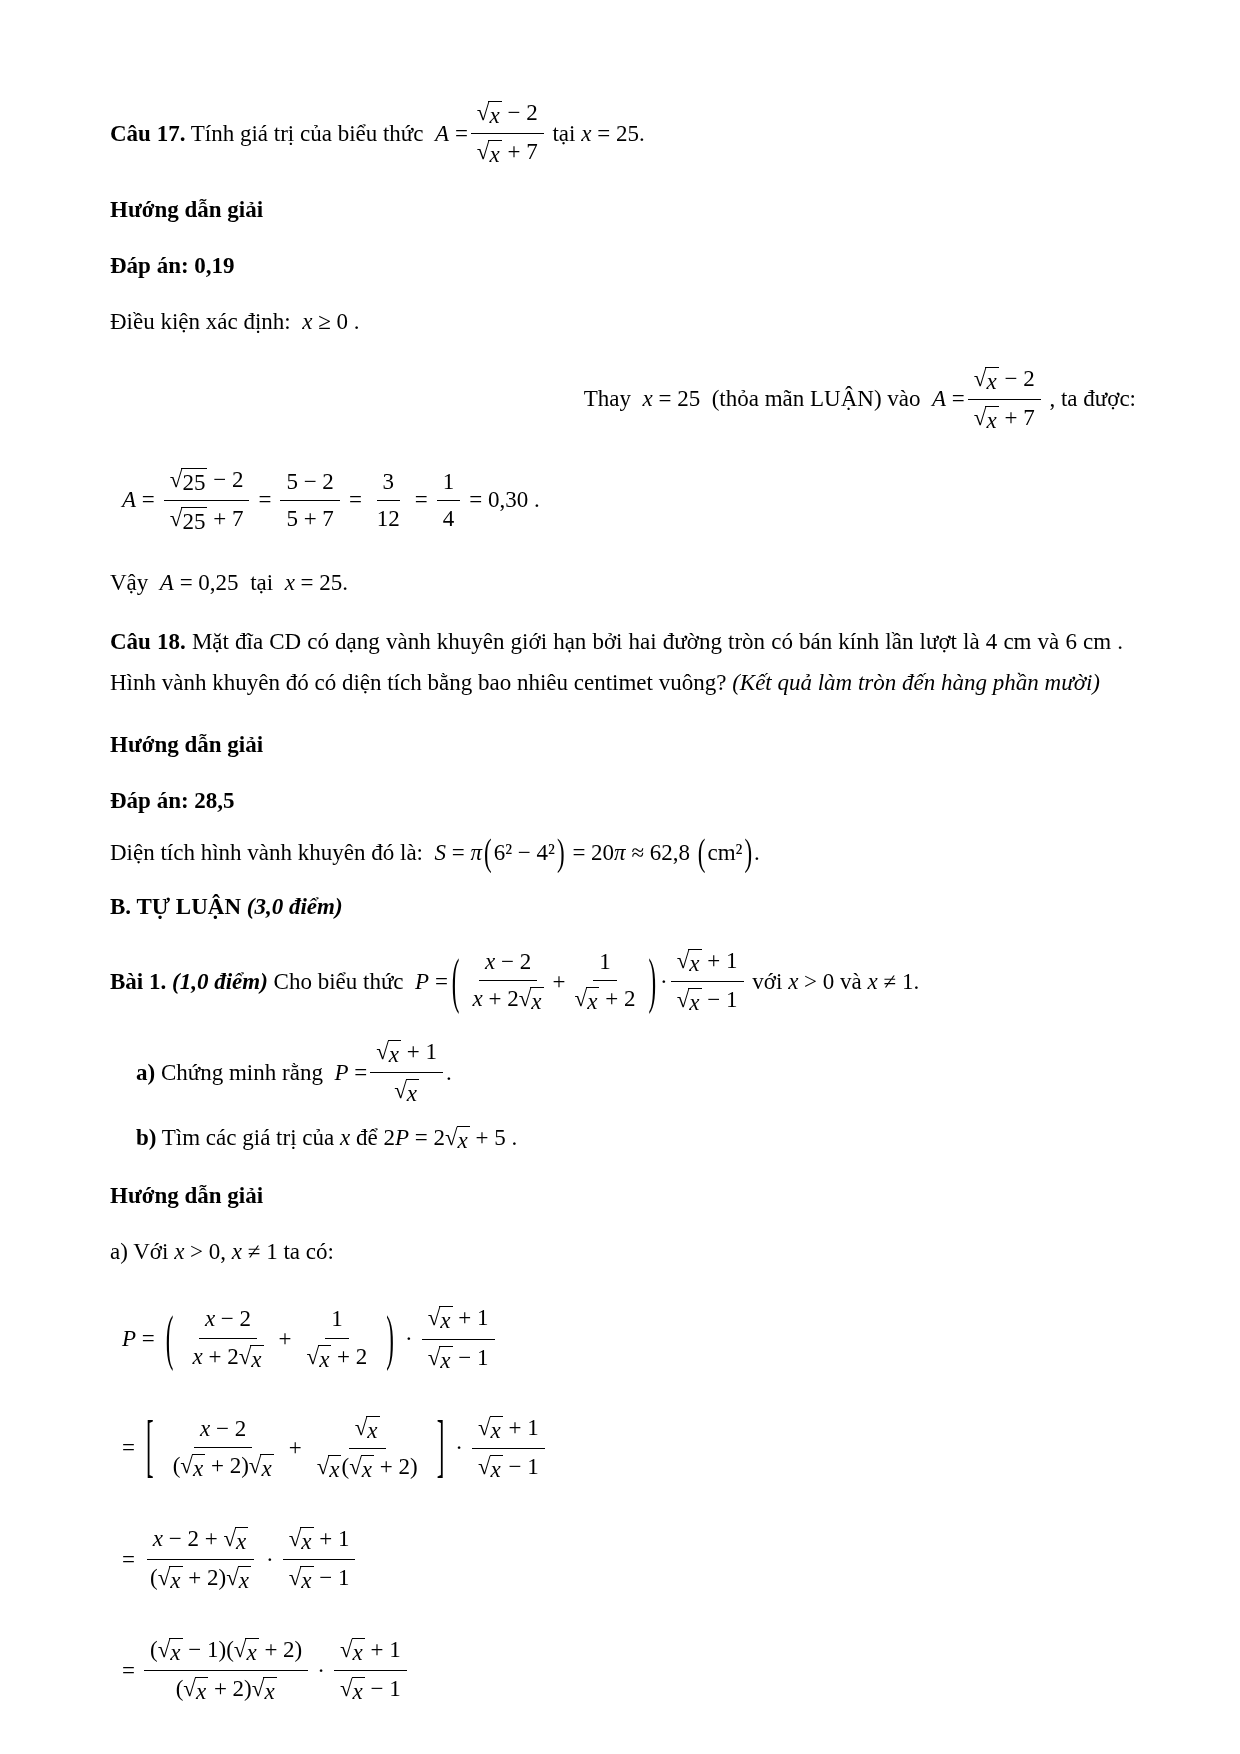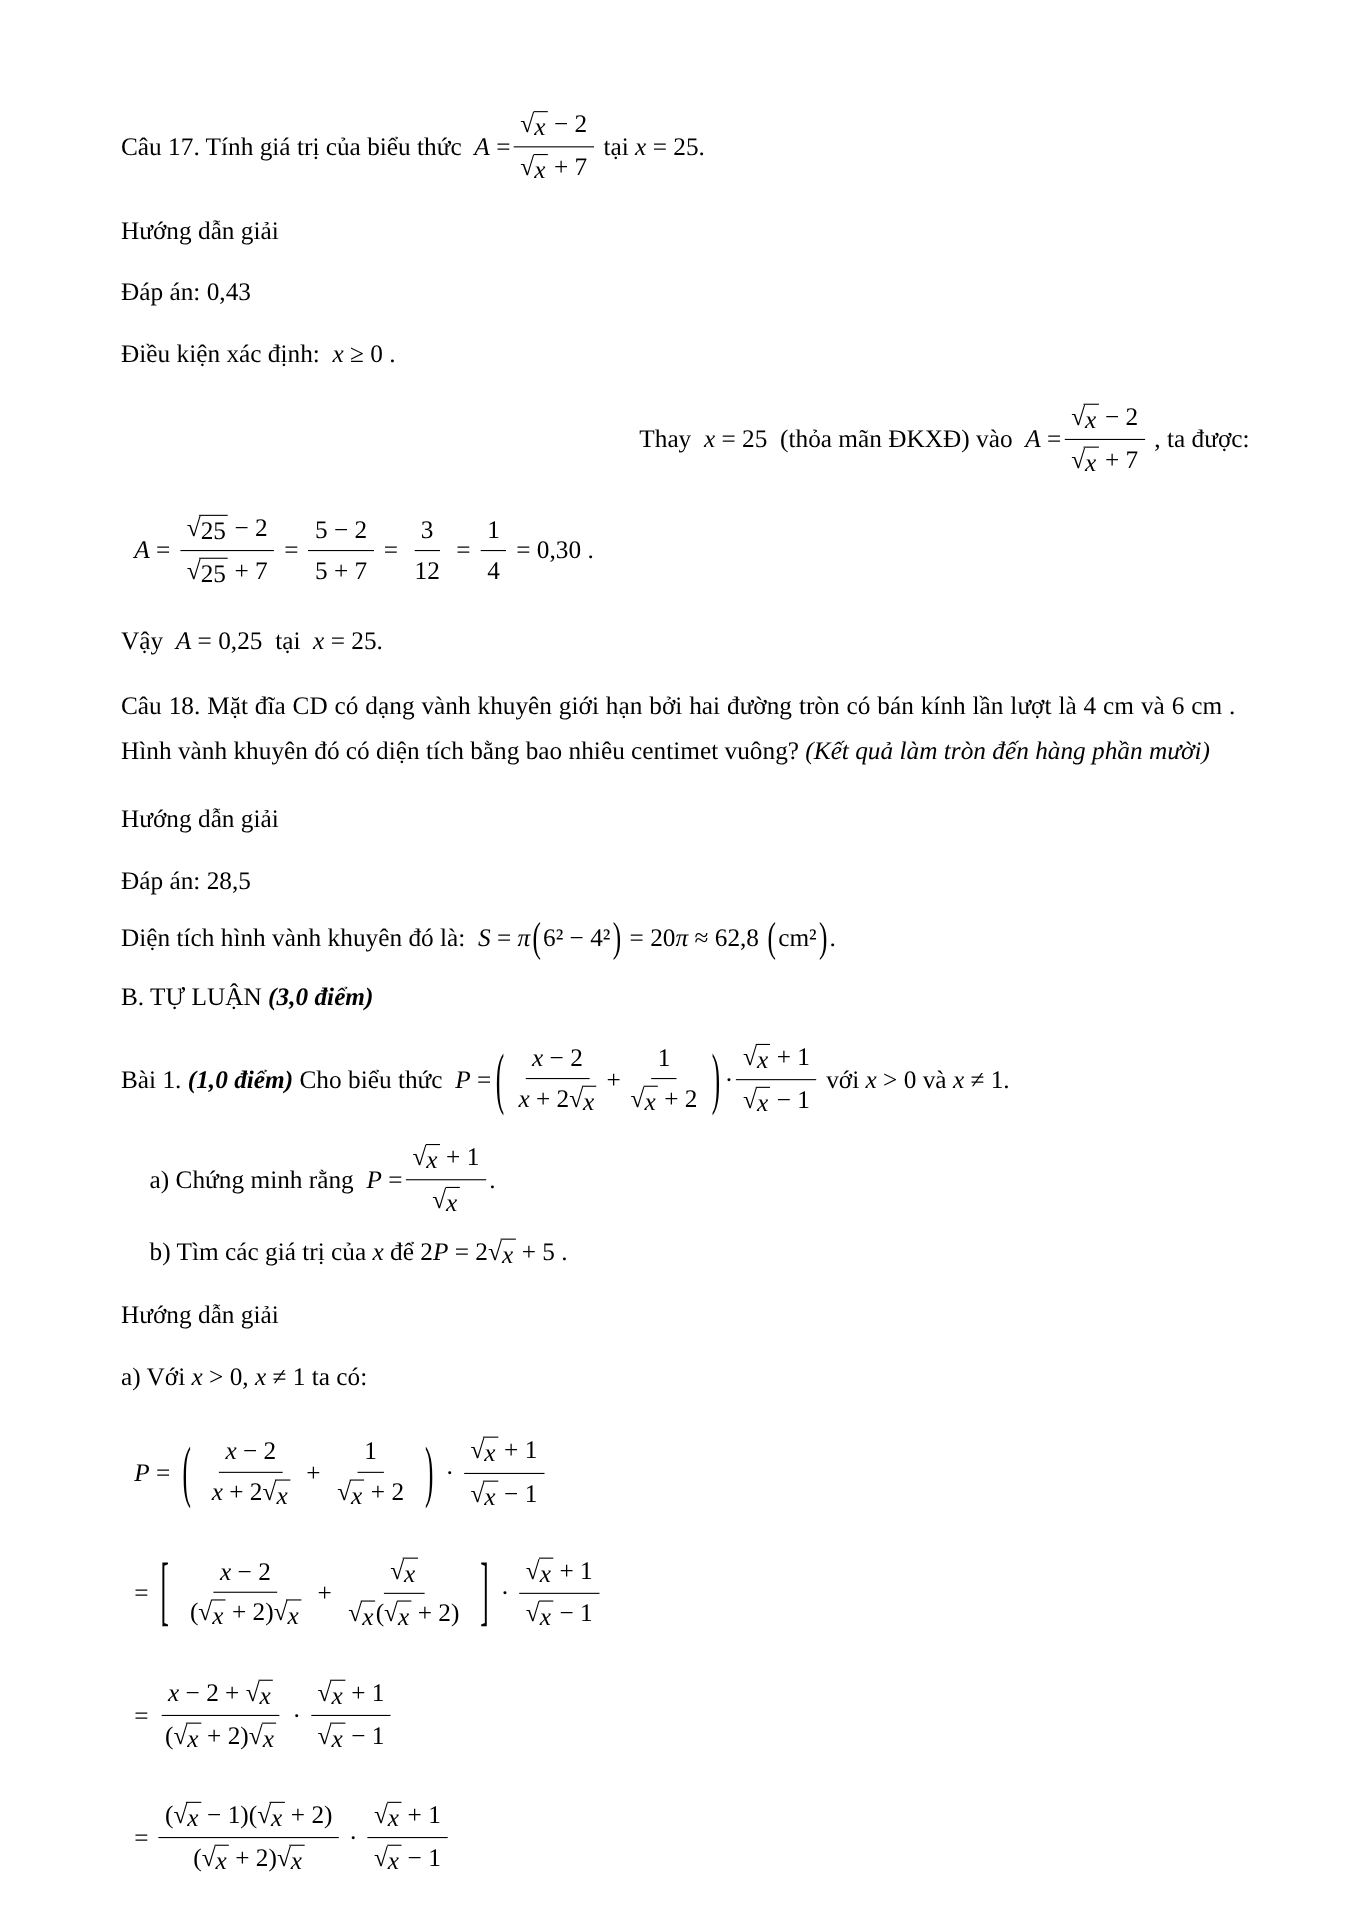--- a/index.html
+++ b/index.html
@@ -3,21 +3,21 @@
 <meta charset="utf-8">
 <style>
   html,body{margin:0;padding:0;background:#fff;}
   body{
     width:1240px;min-height:1754px;color:#000;
     font-family:"Liberation Serif","DejaVu Serif",serif;
     font-size:23px;overflow:hidden;
   }
   .page{padding:98px 104px 40px 110px;}
   .t{white-space:pre;}
-  .b{font-weight:normal;}
+  .b{font-weight:bold;}
   .it{font-style:italic;}
   .bi{font-weight:bold;font-style:italic;}
   .line{margin:0 0 20px 0;line-height:1.5;}
   .head{margin:26px 0 24px 0;line-height:1.3;}
   
   .fl{display:flex;align-items:center;white-space:pre;margin:0 0 14px 0;flex-wrap:nowrap;}
   .just{text-align:justify;line-height:1.82;margin:4px 13px 10px 0;}
   
   .frac{display:inline-flex;flex-direction:column;align-items:center;text-align:center;
         vertical-align:middle;margin:0 3px;line-height:1.15;}
@@ -53,28 +53,28 @@
       <span class="den"><span class="sq">
             <span class="rs">√</span>
             <span class="r"><i>x</i></span>
           </span> + 7</span>
     </span>
     <span class="t"> tại </span>
     <span class="mi"><i>x</i> = 25.</span>
   </div>
 
   <p class="line b head">Hướng dẫn giải</p>
-  <p class="line b head">Đáp án: 0,43</p>
+  <p class="line b head">Đáp án: 0,19</p>
 
   <p class="line"><span class="t">Điều kiện xác định:  </span><span class="mi"><i>x</i> ≥ 0 .</span></p>
 
   <div class="fl" style="margin-top:24px;justify-content:flex-end;">
     <span class="t">Thay  </span>
     <span class="mi"><i>x</i> = 25</span>
-    <span class="t">  (thỏa mãn ĐKXĐ) vào  </span>
+    <span class="t">  (thỏa mãn LUẬN) vào  </span>
     <span class="mi"><i>A</i> =</span>
     <span class="frac">
       <span class="num"><span class="sq">
             <span class="rs">√</span>
             <span class="r"><i>x</i></span>
           </span> − 2</span>
       <span class="den"><span class="sq">
             <span class="rs">√</span>
             <span class="r"><i>x</i></span>
           </span> + 7</span>

